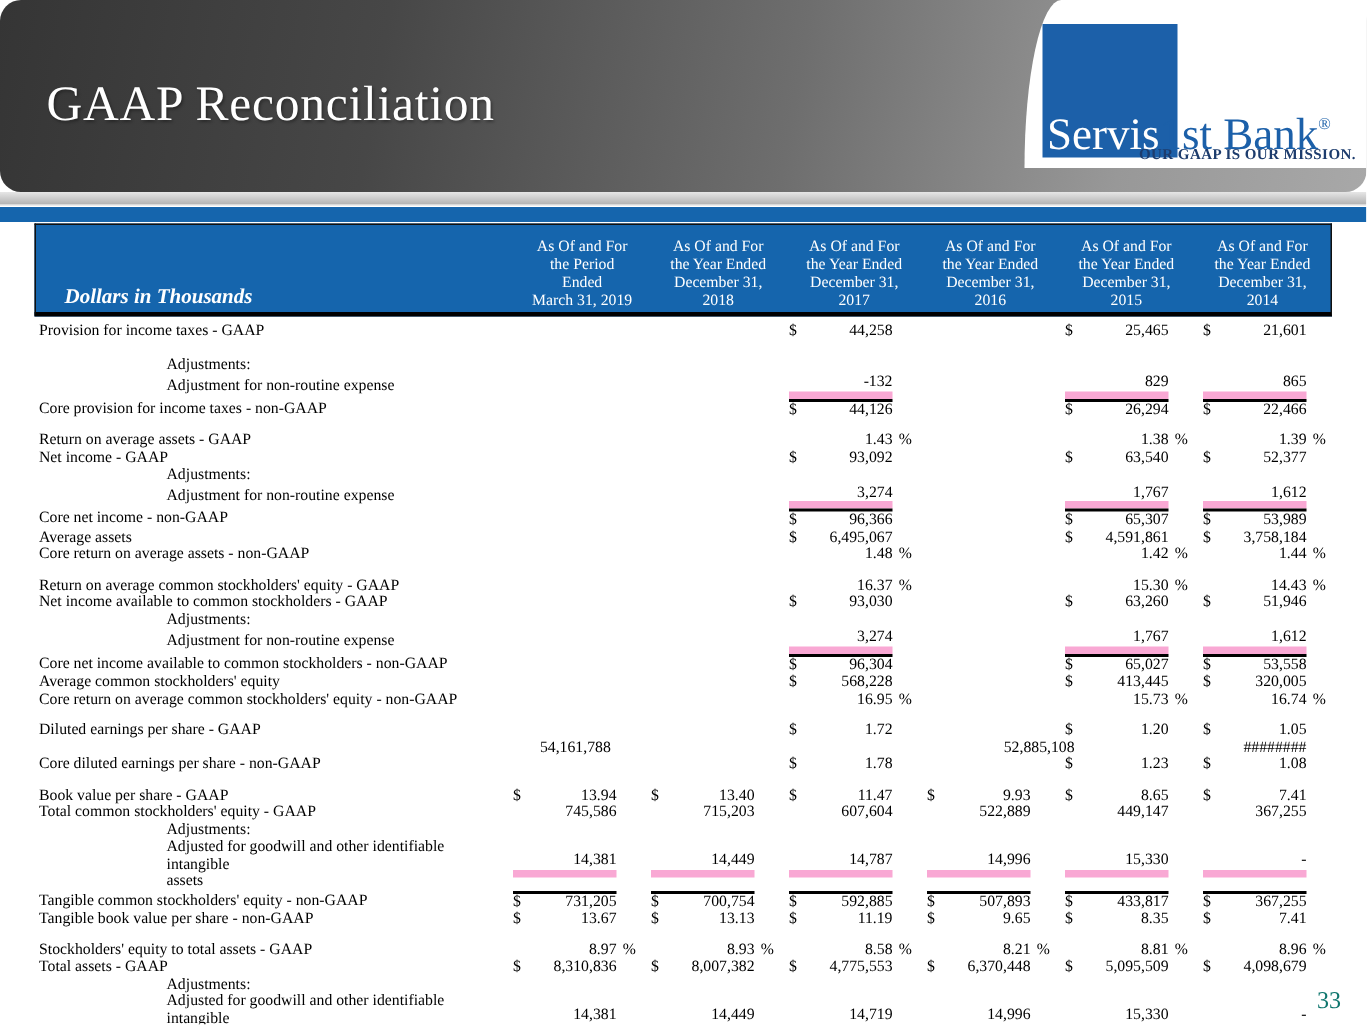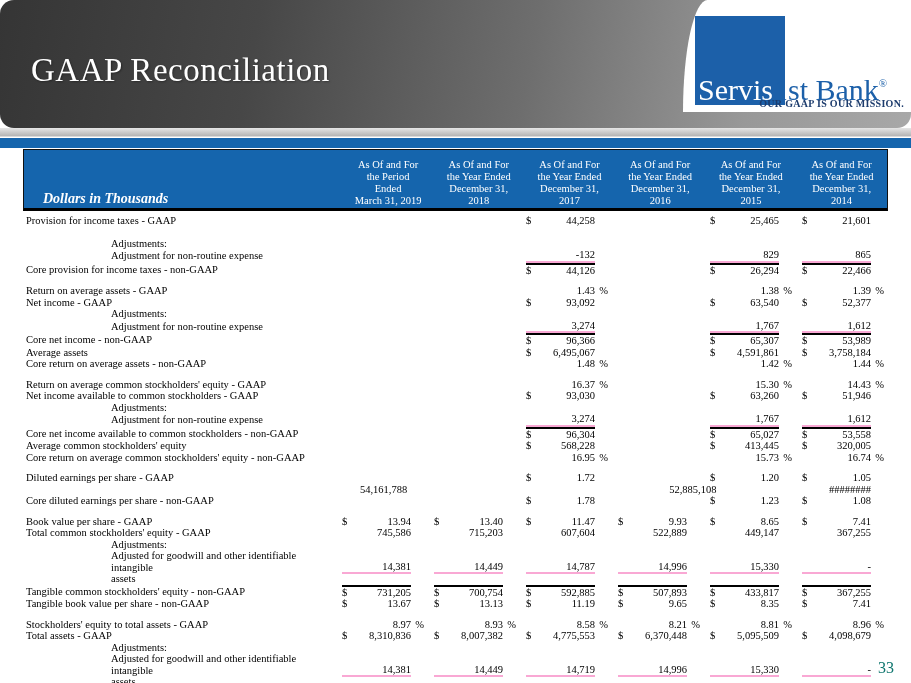--- a/index.html
+++ b/index.html
@@ -37,21 +37,21 @@
   .section:first-child{margin-top:1px;}
   .trow{display:flex;align-items:center;line-height:11.5px;min-height:11.5px;justify-content:space-between;}
   .trow.gap{margin-top:11px;}
   .tlabel{width:313px;box-sizing:border-box;padding-left:3px;white-space:pre-line;}
   .ind1{padding-left:88px;}
   .tcell{width:92px;box-sizing:border-box;display:flex;align-items:center;}
   .grp{flex:1;display:flex;align-items:baseline;margin-left:6px;}
   .grp .d{width:11px;text-align:left;}
   .grp .v{flex:1;text-align:right;}
   .p{width:17px;text-align:center;}
-  .rule-under .grp.has{border-bottom:2px solid #f9a8d4;}
+  .rule-under .grp.has{border-bottom:5px solid #f9a8d4;}
   .rule-top .grp.has{border-top:2px solid #000;}
 
   .page-num{position:absolute;right:17px;bottom:6px;font-size:16px;color:#0f766e;}
 </style>
 </head>
 <body>
 
 <div class="slide">
 
   <div class="hdr">

